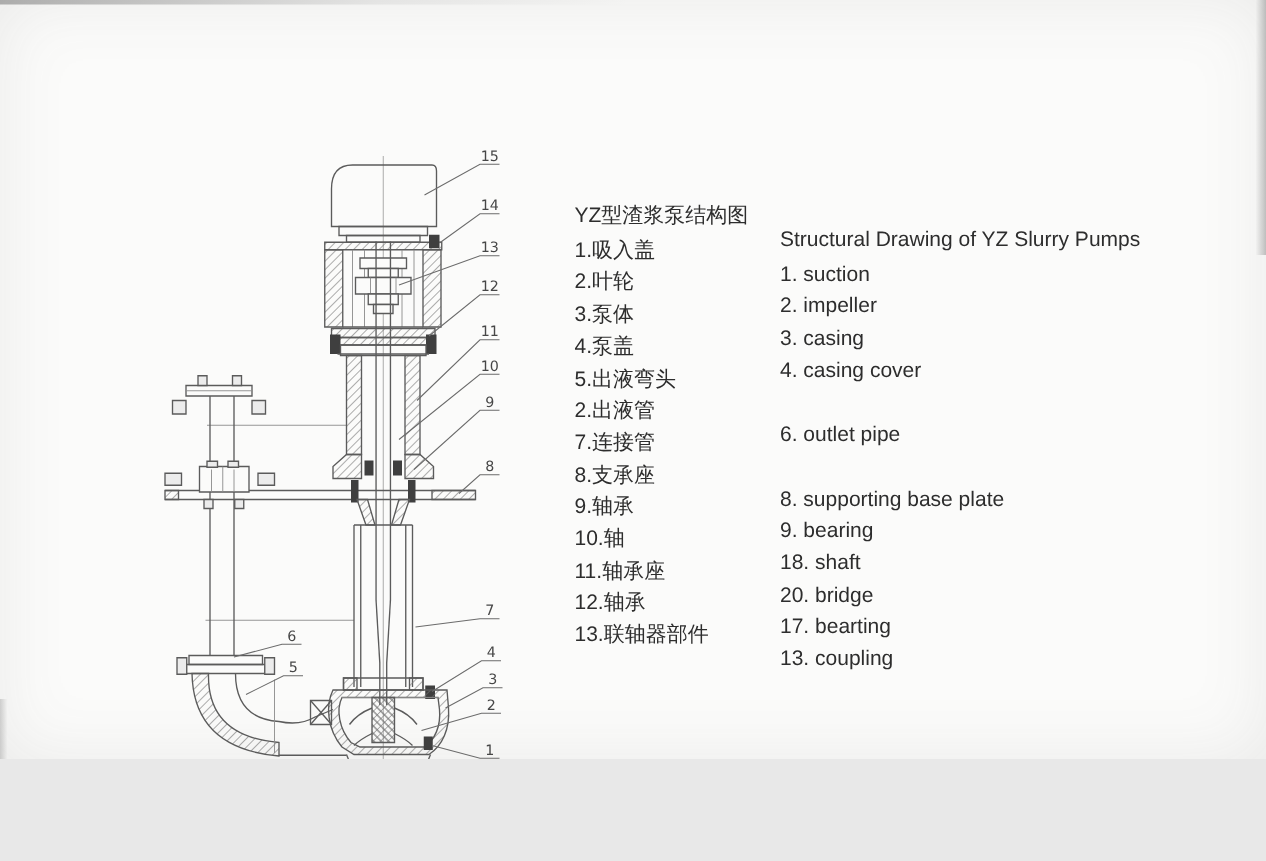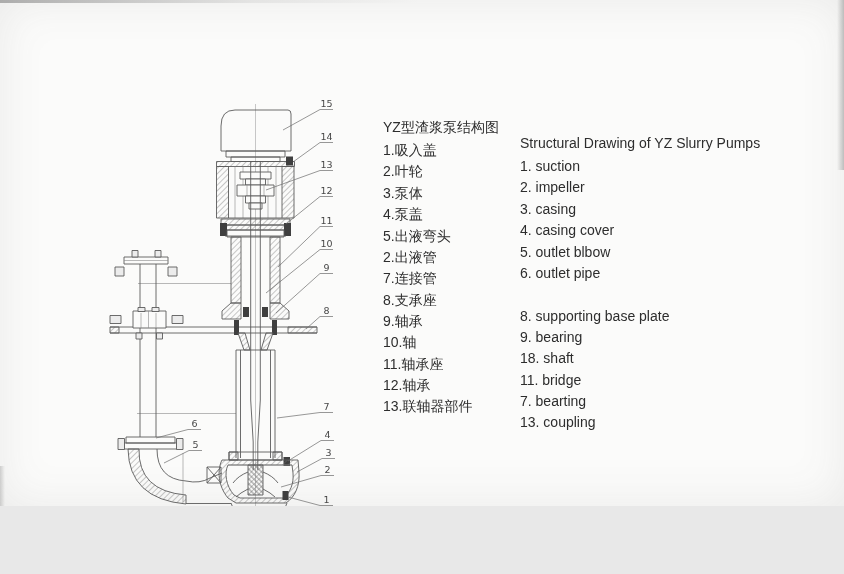--- a/index.html
+++ b/index.html
@@ -14,21 +14,21 @@
   .ln{stroke:#5b5b5b;stroke-width:0.9;fill:none;}
   .thin{stroke:#8a8a8a;stroke-width:0.6;fill:none;}
   .cl{stroke:#9a9a9a;stroke-width:0.55;fill:none;}
   .hatchF{fill:url(#hatch);stroke:#5b5b5b;stroke-width:0.9;}
   .xhatchF{fill:url(#xhatch);stroke:#5b5b5b;stroke-width:0.9;}
   .dark{fill:#3f3f3f;stroke:none;}
   .boltlite{fill:#ececec;stroke:#5b5b5b;stroke-width:0.9;}
   .white{fill:#fbfbfa;stroke:#5b5b5b;stroke-width:0.9;}
   .leader{stroke:#6b6b6b;stroke-width:0.7;fill:none;}
   .callout{font:9.5px "DejaVu Sans",sans-serif;fill:#474747;text-anchor:middle;}
-  .panel{position:absolute;left:383px;top:117px;width:430px;color:#2d2d2d;}
+  .panel{position:absolute;left:383px;top:133px;width:430px;color:#2d2d2d;}
   .trow,.row{display:flex;height:21.35px;line-height:21.35px;font-size:14px;}
   .trow{margin-bottom:1.8px;}
   .zh-col{width:137px;flex:0 0 137px;white-space:nowrap;}
   .en-col{flex:1;white-space:nowrap;margin-top:16px;}
   .smudge{position:absolute;pointer-events:none;}
   .sm-top{left:0;top:0;width:420px;height:3px;background:linear-gradient(to right,rgba(90,90,90,.45),rgba(120,120,120,.12) 60%,transparent);}
   .sm-right{right:0;top:0;width:7px;height:170px;background:linear-gradient(to left,rgba(110,110,110,.40),transparent);}
   .sm-bl{left:0;bottom:0;width:5px;height:40px;background:linear-gradient(to right,rgba(120,120,120,.30),transparent);}
 </style>
 </head>
@@ -248,21 +248,20 @@
         <div class="row">
           <span class="zh-col">3.泵体</span>
           <span class="en-col">3. casing</span>
         </div>
         <div class="row">
           <span class="zh-col">4.泵盖</span>
           <span class="en-col">4. casing cover</span>
         </div>
         <div class="row">
           <span class="zh-col">5.出液弯头</span>
-          <span class="en-col">5. outlet blbow</span>
         </div>
         <div class="row">
           <span class="zh-col">2.出液管</span>
           <span class="en-col">6. outlet pipe</span>
         </div>
         <div class="row">
           <span class="zh-col">7.连接管</span>
         </div>
         <div class="row">
           <span class="zh-col">8.支承座</span>
@@ -271,25 +270,25 @@
         <div class="row">
           <span class="zh-col">9.轴承</span>
           <span class="en-col">9. bearing</span>
         </div>
         <div class="row">
           <span class="zh-col">10.轴</span>
           <span class="en-col">18. shaft</span>
         </div>
         <div class="row">
           <span class="zh-col">11.轴承座</span>
-          <span class="en-col">11. bridge</span>
+          <span class="en-col">20. bridge</span>
         </div>
         <div class="row">
           <span class="zh-col">12.轴承</span>
-          <span class="en-col">7. bearting</span>
+          <span class="en-col">17. bearting</span>
         </div>
         <div class="row">
           <span class="zh-col">13.联轴器部件</span>
           <span class="en-col">13. coupling</span>
         </div>
       </div>
   </div>
 
   <div class="smudge sm-top"></div>
   <div class="smudge sm-right"></div>

